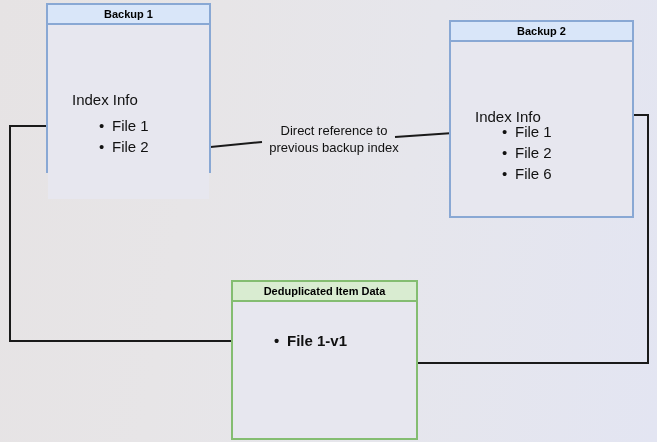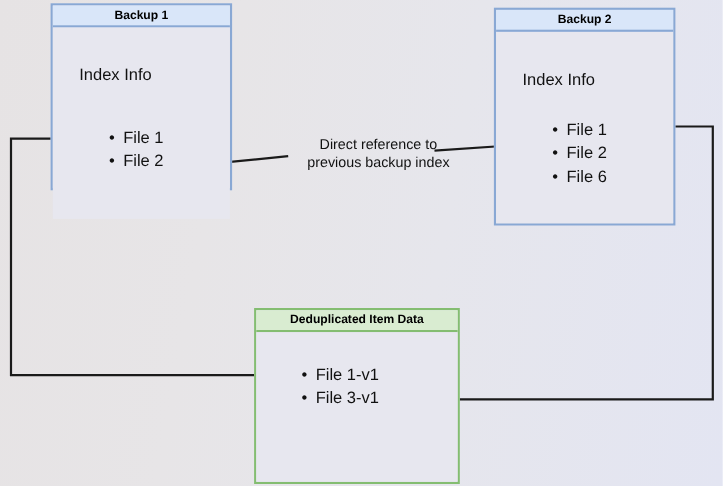--- a/index.html
+++ b/index.html
@@ -71,20 +71,21 @@
   }
   .box.green .box-body {
     background: #e7e7ef;
   }
 
   .index-label {
     position: absolute;
     font-size: 15px;
     color: #111;
     white-space: nowrap;
+    margin-top: 31px;
   }
 
   ul.file-list {
     position: absolute;
     margin: 0;
     padding: 0;
     list-style: none;
   }
   ul.file-list li {
     font-size: 15px;
@@ -148,38 +149,37 @@
     <div class="box-title">Backup 1</div>
     <div class="box-body" style="height:174px;">
       <div class="index-label" style="left:24px; top:35px;">Index Info</div>
       <ul class="file-list" style="left:51px; top:90px;">
         <li>File 1</li>
         <li>File 2</li>
       </ul>
     </div>
   </div>
 
-  <div class="box blue" style="left:449px; top:7px; width:165px; height:198px;">
+  <div class="box blue" style="left:449px; top:20px; width:185px; height:198px;">
     <div class="box-title">Backup 2</div>
     <div class="box-body" style="height:174px;">
       <div class="index-label" style="left:24px; top:35px;">Index Info</div>
       <ul class="file-list" style="left:51px; top:79px;">
         <li>File 1</li>
         <li>File 2</li>
         <li>File 6</li>
       </ul>
     </div>
   </div>
 
   <div class="box green" style="left:231px; top:280px; width:187px; height:160px;">
     <div class="box-title">Deduplicated Item Data</div>
     <div class="box-body" style="height:136px;">
-      <ul class="file-list" style="left:41px; top:28px;">
+      <ul class="file-list" style="left:41px; top:28px;font-weight:bold;">
         <li>File 1-v1</li>
-        <li>File 3-v1</li>
       </ul>
     </div>
   </div>
 
-  <div class="edge-label" style="left:274px; top:122px; width:140px;">Direct reference to
+  <div class="edge-label" style="left:264px; top:122px; width:140px;">Direct reference to
 previous backup index</div>
 
 </div>
 
 </body></html>

